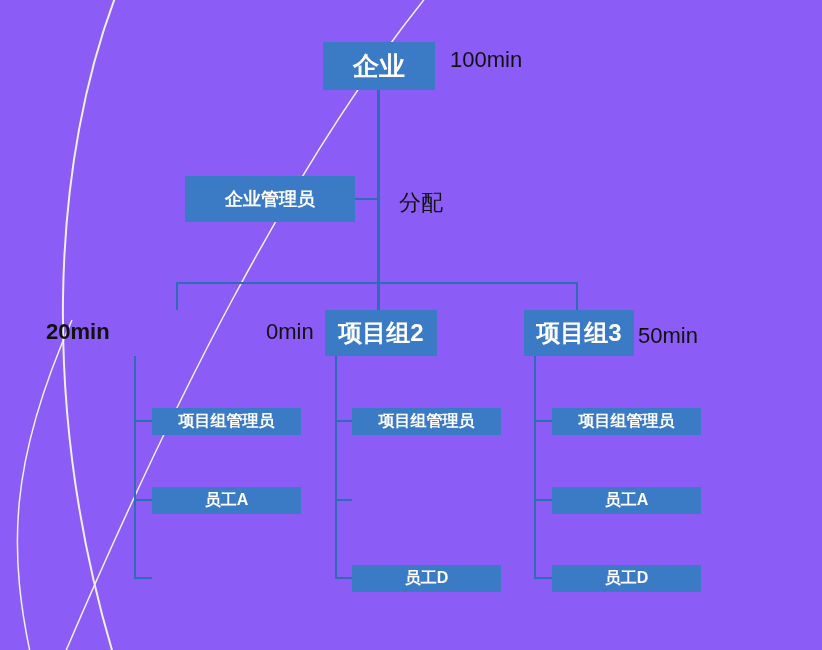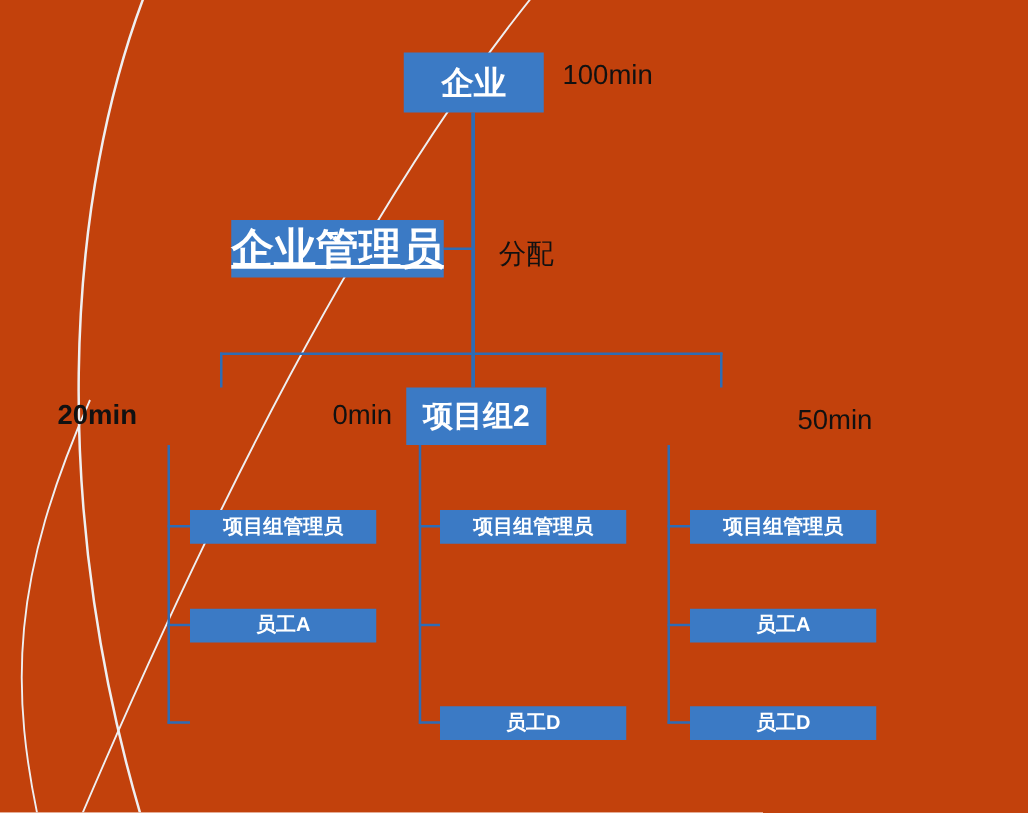--- a/index.html
+++ b/index.html
@@ -5,21 +5,21 @@
   html, body {
     margin: 0;
     padding: 0;
     background: #ffffff;
     font-family: "Liberation Sans", sans-serif;
   }
   .canvas {
     position: relative;
     width: 822px;
     height: 650px;
-    background: #c2410c;
+    background: #8b5cf6;
     overflow: hidden;
   }
   .bg-curves {
     position: absolute;
     left: 0; top: 0;
     width: 822px; height: 650px;
     pointer-events: none;
   }
   .line {
     position: absolute;
@@ -30,21 +30,21 @@
     background: var(--box-color, #3b7ac5);
     color: var(--box-text-color, #ffffff);
     font-weight: bold;
     display: flex;
     align-items: center;
     justify-content: center;
     text-align: center;
     white-space: nowrap;
   }
   .node.root   { left: 323px; top: 42px;  width: 112px; height: 48px; font-size: 26px; }
-  .node.admin  { left: 185px; top: 176px; width: 170px; height: 46px; font-size: 34px; text-decoration: underline; }
+  .node.admin  { left: 185px; top: 176px; width: 170px; height: 46px; font-size: 18px; }
   .node.group  { top: 310px; width: 112px; height: 46px; font-size: 24px; }
   .node.g1 { left: 124px; }
   .node.g2 { left: 325px; }
   .node.g3 { left: 524px; width: 110px; }
   .node.child { width: 149px; height: 27px; font-size: 16px; }
   .annot {
     position: absolute;
     color: var(--label-color, #111111);
     font-size: 22px;
     white-space: nowrap;
@@ -84,20 +84,21 @@
 
   <div class="line" style="left:534px; top:356px; width:2px; height:223px;"></div>
   <div class="line" style="left:534px; top:420px; width:18px; height:2px;"></div>
   <div class="line" style="left:534px; top:499px; width:18px; height:2px;"></div>
   <div class="line" style="left:534px; top:577px; width:18px; height:2px;"></div>
 
   <div class="node root">企业</div>
   <div class="node admin">企业管理员</div>
 
   <div class="node group g2">项目组2</div>
+  <div class="node group g3">项目组3</div>
 
   <div class="node child" style="left:152px; top:408px;">项目组管理员</div>
   <div class="node child" style="left:152px; top:487px;">员工A</div>
 
   <div class="node child" style="left:352px; top:408px;">项目组管理员</div>
   <div class="node child" style="left:352px; top:565px;">员工D</div>
 
   <div class="node child" style="left:552px; top:408px;">项目组管理员</div>
   <div class="node child" style="left:552px; top:487px;">员工A</div>
   <div class="node child" style="left:552px; top:565px;">员工D</div>

